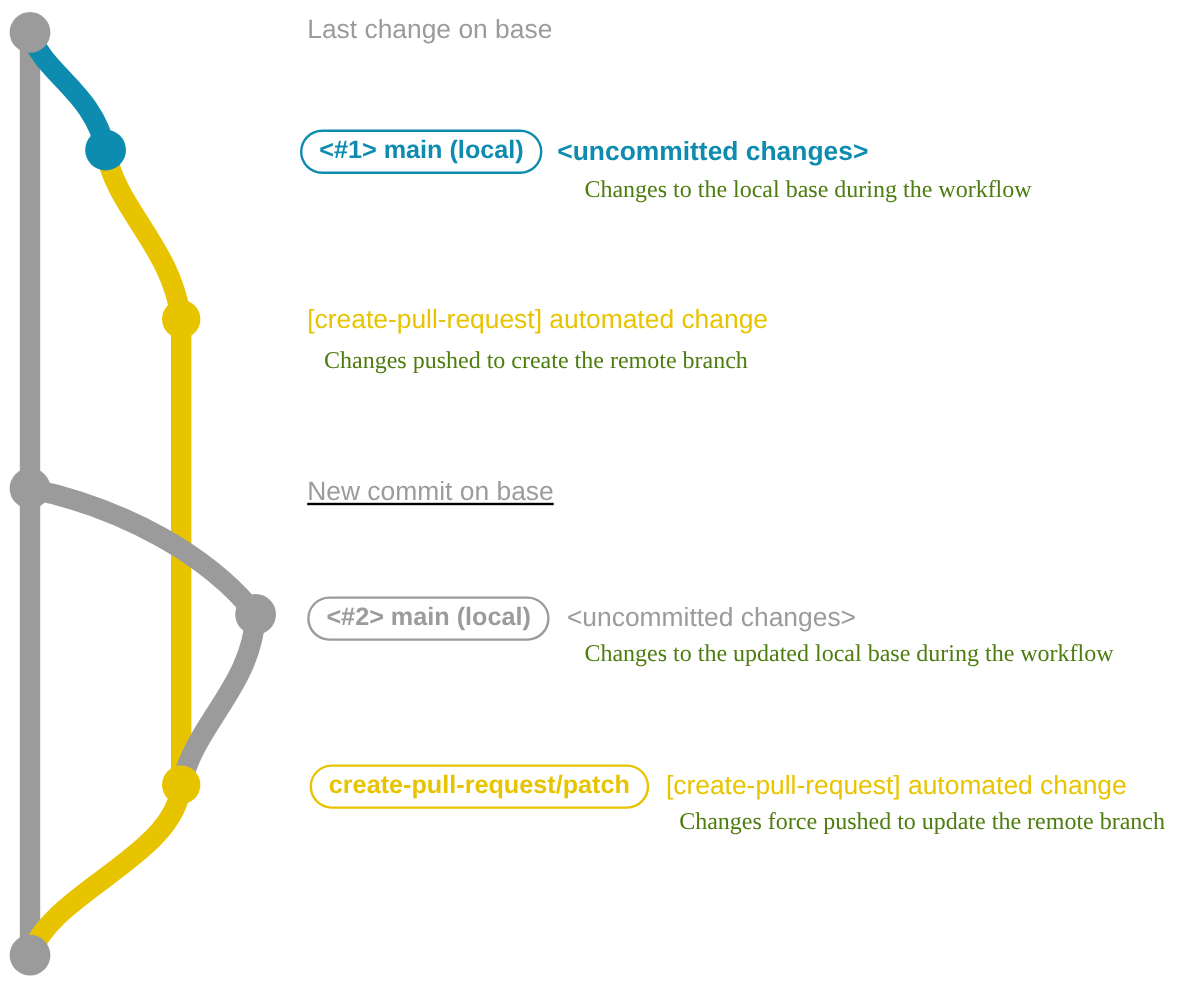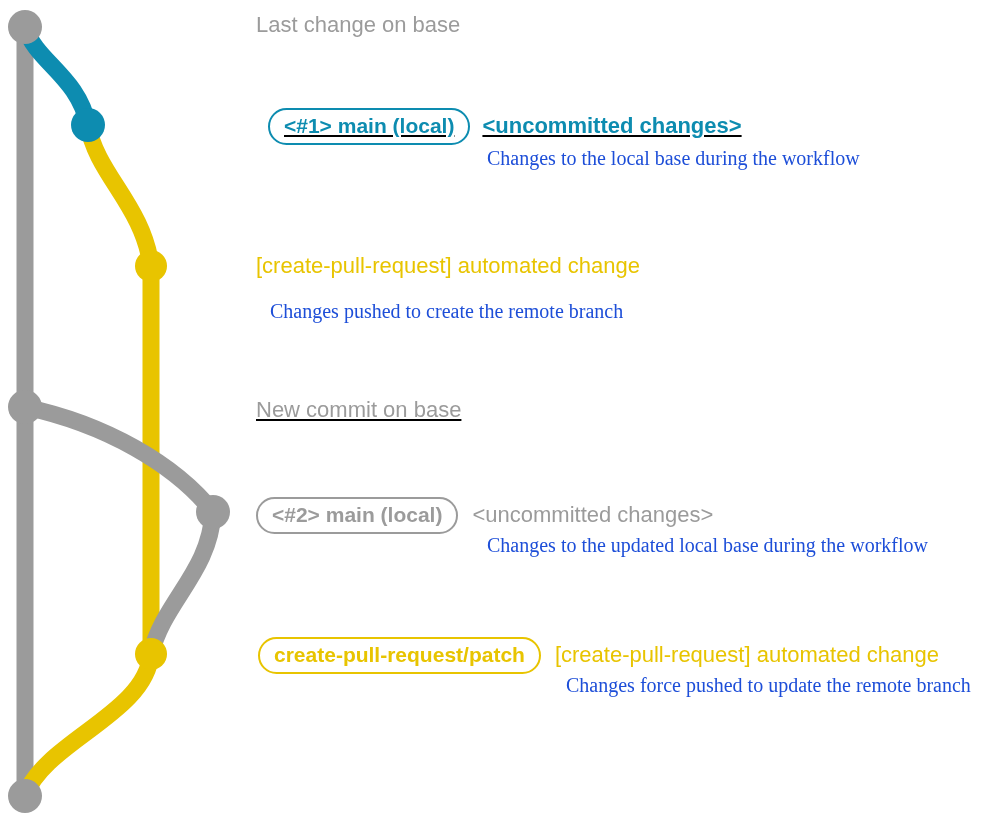--- a/index.html
+++ b/index.html
@@ -47,21 +47,21 @@
   }
 
   .headline.bold {
     font-weight: bold;
   }
 
   .subtext {
     position: absolute;
     font-family: "Liberation Serif", serif;
     font-size: 20px;
-    color: #1d4ed8;
+    color: #4d7c0f;
     white-space: nowrap;
     line-height: 1.1;
   }
 
   .c-teal  { color: #0d8cb0; }
   .c-gold  { color: #e8c400; }
   .c-gray  { color: #9b9b9b; }
 
   .gap-sm { margin-left: 12px; }
   .gap-md { margin-left: 14px; }
@@ -95,30 +95,30 @@
     <circle cx="213" cy="512" r="17" fill="#9b9b9b"></circle>
     <circle cx="151" cy="654" r="16" fill="#e8c400"></circle>
     <circle cx="25" cy="796" r="17" fill="#9b9b9b"></circle>
   </g>
 </svg>
 
 <div class="row" style="left:256px; top:13px;">
   <span class="headline c-gray">Last change on base</span>
 </div>
 
-<div class="row" style="left:268px; top:108px;text-decoration:underline;">
+<div class="row" style="left:250px; top:108px;">
   <span class="chip c-teal">&lt;#1&gt; main (local)</span>
   <span class="headline bold c-teal gap-sm">&lt;uncommitted changes&gt;</span>
 </div>
 <div class="subtext" style="left:487px; top:147px;">Changes to the local base during the workflow</div>
 
 <div class="row" style="left:256px; top:254px;">
   <span class="headline c-gold">[create-pull-request] automated change</span>
 </div>
-<div class="subtext" style="left:270px; top:300px;">Changes pushed to create the remote branch</div>
+<div class="subtext" style="left:270px; top:290px;">Changes pushed to create the remote branch</div>
 
 <div class="row" style="left:256px; top:398px;text-decoration:underline;">
   <span class="headline c-gray">New commit on base</span>
 </div>
 
 <div class="row" style="left:256px; top:497px;">
   <span class="chip c-gray">&lt;#2&gt; main (local)</span>
   <span class="headline c-gray gap-md">&lt;uncommitted changes&gt;</span>
 </div>
 <div class="subtext" style="left:487px; top:534px;">Changes to the updated local base during the workflow</div>

